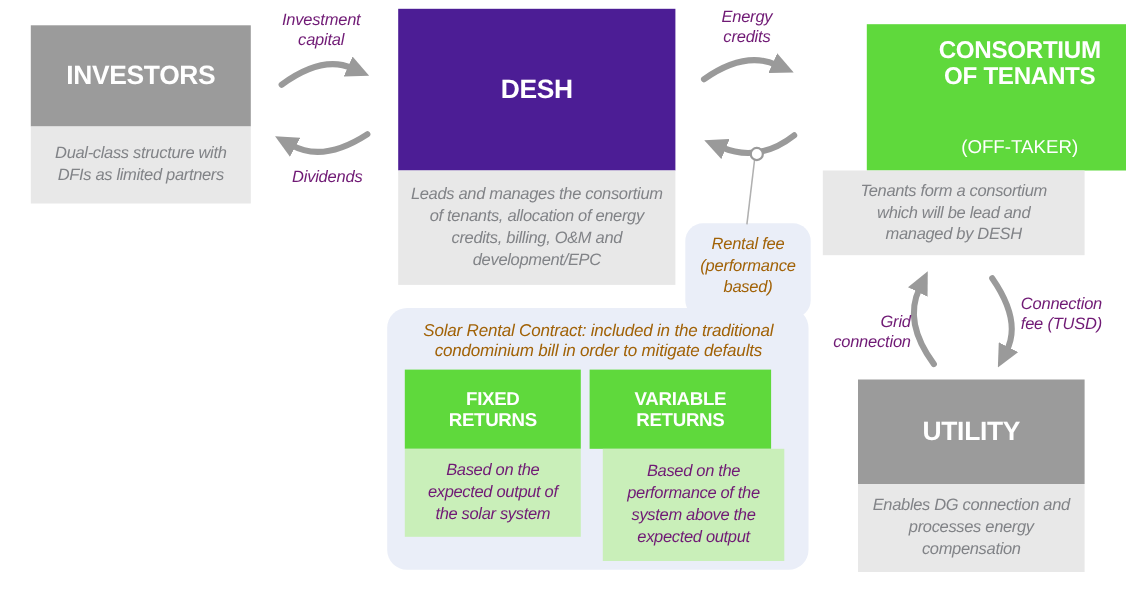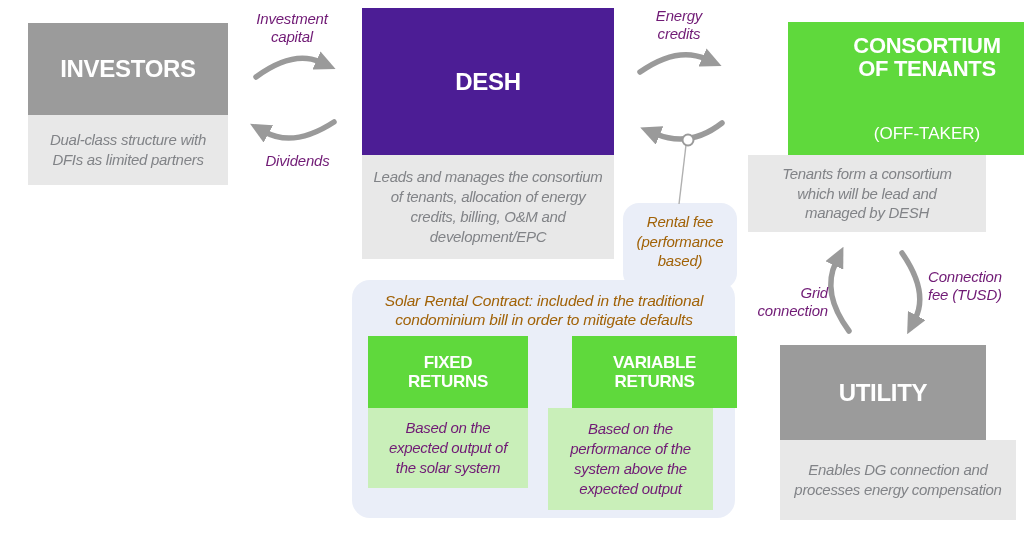--- a/index.html
+++ b/index.html
@@ -98,35 +98,35 @@
   <div class="abs flow-label" style="left:748px;top:284px;width:80px;text-align:right;">
     <span>Grid connection</span>
   </div>
   <div class="abs flow-label" style="left:928px;top:268px;width:88px;text-align:left;">
     <span>Connection fee (TUSD)</span>
   </div>
 
   <div class="abs node-head head-gray big-title" style="left:780px;top:345px;width:206px;height:95px;">
     <span>UTILITY</span>
   </div>
-  <div class="abs node-body" style="left:780px;top:440px;width:236px;height:80px;">
+  <div class="abs node-body" style="left:780px;top:440px;width:206px;height:80px;">
     <span>Enables DG connection and processes energy compensation</span>
   </div>
 
   <div class="abs panel-text" style="left:364px;top:291px;width:360px;font-size:15.5px;line-height:1.25;">
     <span>Solar Rental Contract: included in the traditional condominium bill in order to mitigate defaults</span>
   </div>
 
   <div class="abs node-head head-green" style="left:368px;top:336px;width:160px;height:72px;font-size:17px;line-height:1.12;">
     <span style="display:block;max-width:100px;">FIXED RETURNS</span>
   </div>
   <div class="abs node-body body-green" style="left:368px;top:408px;width:160px;height:80px;">
     <span style="display:block;max-width:138px;">Based on the expected output of the solar system</span>
   </div>
 
-  <div class="abs node-head head-green" style="left:572px;top:336px;width:165px;height:72px;font-size:17px;line-height:1.12;">
+  <div class="abs node-head head-green" style="left:536px;top:336px;width:165px;height:72px;font-size:17px;line-height:1.12;">
     <span style="display:block;max-width:110px;">VARIABLE RETURNS</span>
   </div>
   <div class="abs node-body body-green" style="left:548px;top:408px;width:165px;height:102px;">
     <span style="display:block;max-width:145px;">Based on the performance of the system above the expected output</span>
   </div>
 
 </div>
 
 </body></html>

